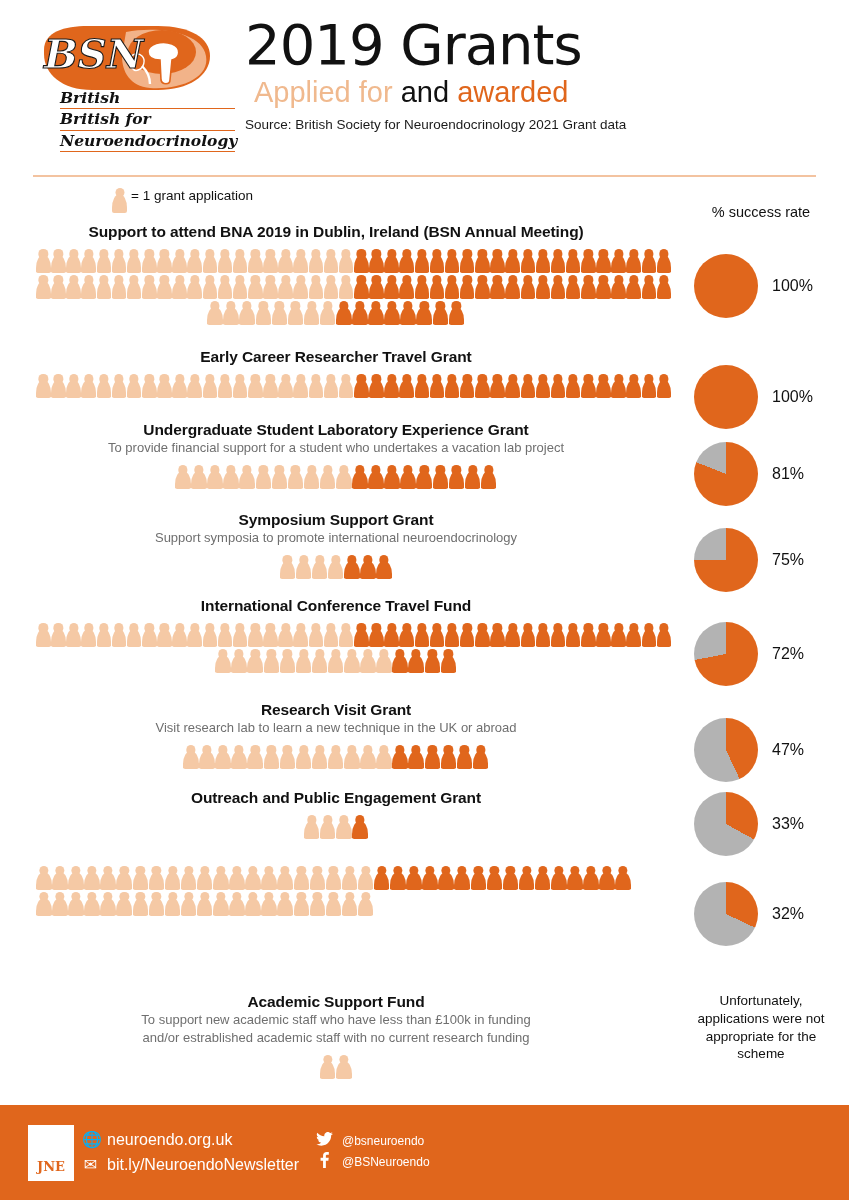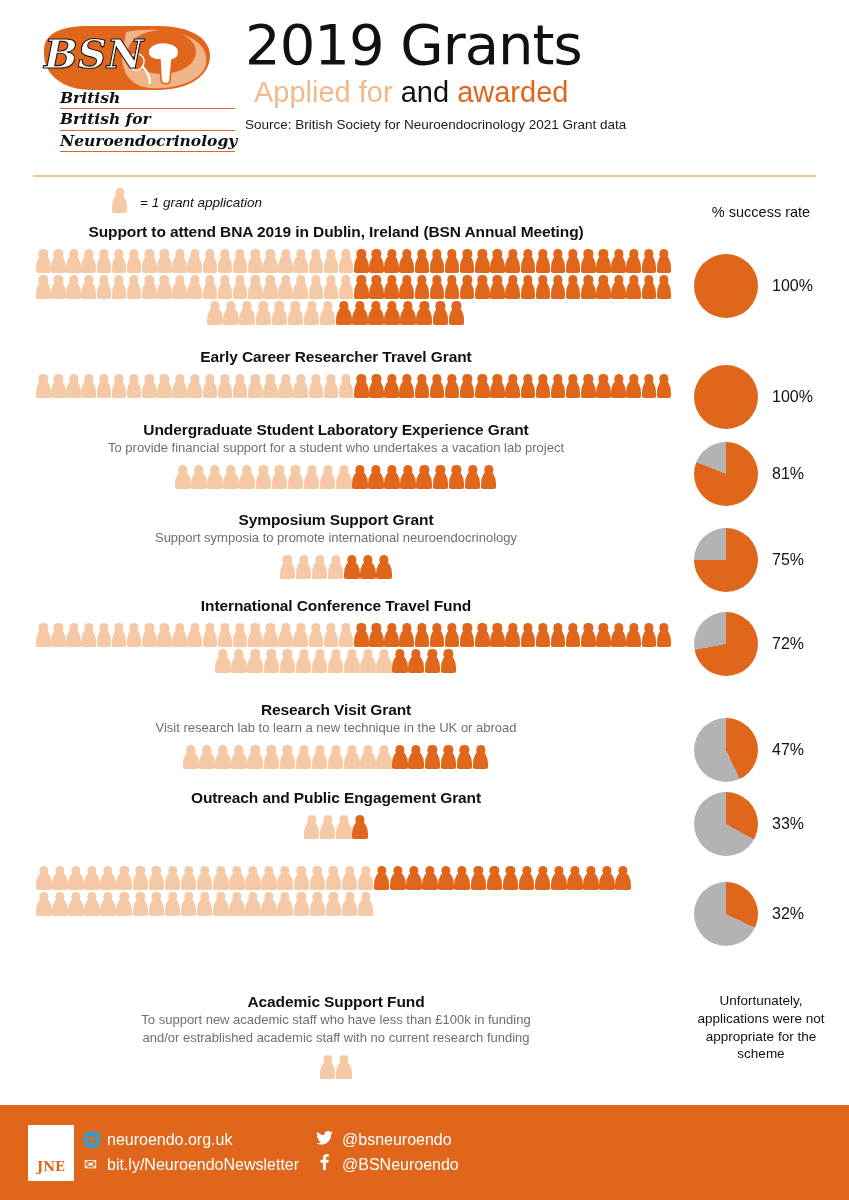--- a/index.html
+++ b/index.html
@@ -38,21 +38,21 @@
   .sub-awarded { color: #E0661C; }
   .source-line { margin-top: 8px; font-size: 13.5px; color: #1b1b1b; }
 
   .hr-top {
     position: absolute; left: 33px; top: 175px; width: 783px; height: 2px;
     background: #F3C3A0;
   }
 
   
   .legend { position: absolute; left: 0; top: 188px; width: 849px; height: 34px; }
-  .legend-item { position: absolute; display: flex; align-items: center; gap: 13px; font-style: italic; }
+  .legend-item { position: absolute; display: flex; align-items: flex-start; gap: 4px; }
   .legend-item.one { left: 112px; top: 0; }
   .legend-item.two { left: 368px; top: 0; }
   .legend-label { font-size: 13.5px; color: #111; white-space: nowrap; }
 
   .succ-header {
     position: absolute; left: 673px; top: 204px;
     width: 176px; text-align: center;
     font-size: 14.5px; color: #111;
   }
 
@@ -109,21 +109,21 @@
     padding-bottom: 7px; font-size: 13px; font-weight: 700;
     font-family: "DejaVu Serif", serif; flex: 0 0 auto;
   }
   .jne-text { margin-left: 14px; width: 276px; }
   .jne-title { font-family: "DejaVu Serif", serif; font-size: 19.5px; line-height: 1.1; }
   .jne-sub { font-family: "DejaVu Serif", serif; font-size: 11.5px; line-height: 1.22; margin-top: 3px; }
 
   .contact-col { margin-left: 8px; width: 224px; }
   .contact-row { display: flex; align-items: center; gap: 8px; font-size: 16px; line-height: 1.55; }
   .social-col { margin-left: 10px; }
-  .social-row { display: flex; align-items: center; gap: 9px; font-size: 16px; line-height: 1.55; }
+  .social-row { display: flex; align-items: center; gap: 9px; font-size: 12px; line-height: 1.55; }
   .ficon { width: 17px; display: inline-block; text-align: center; flex: 0 0 auto; }
 </style>
 </head>
 <body>
 
 <div id="page">
 
   <div class="header">
 
     <div class="logo-wrap">
@@ -1129,21 +1129,21 @@
             <span class="person" style="width: 15.5px; height: 24px; margin-right: 0.6px;">
               <span class="head" style="width: 9.3px; height: 9.3px; background: rgb(224, 102, 28);"></span>
               <span class="body" style="height: 18.234px; background: rgb(224, 102, 28);"></span>
             </span>
             <span class="person" style="width: 15.5px; height: 24px; margin-right: 0.6px;">
               <span class="head" style="width: 9.3px; height: 9.3px; background: rgb(224, 102, 28);"></span>
               <span class="body" style="height: 18.234px; background: rgb(224, 102, 28);"></span>
             </span>
           </div>
         </div>
-        <div class="pie-wrap" style="top: 16px;">
+        <div class="pie-wrap" style="top: 26px;">
           <div class="pie" style="background: conic-gradient(rgb(224, 102, 28) 0deg, rgb(224, 102, 28) 259.2deg, rgb(179, 179, 179) 259.2deg, rgb(179, 179, 179) 360deg);"></div>
           <div class="pie-label">72%</div>
         </div>
       </div>
       <div class="section" style="position: absolute; top: 478px; left: 0px;">
         <div class="sec-text">
           <div class="sec-title">Research Visit Grant</div>
           <div class="sec-desc">Visit research lab to learn a new technique in the UK or abroad</div>
         </div>
         <div class="icon-rows" style="margin-top: 6px;">

